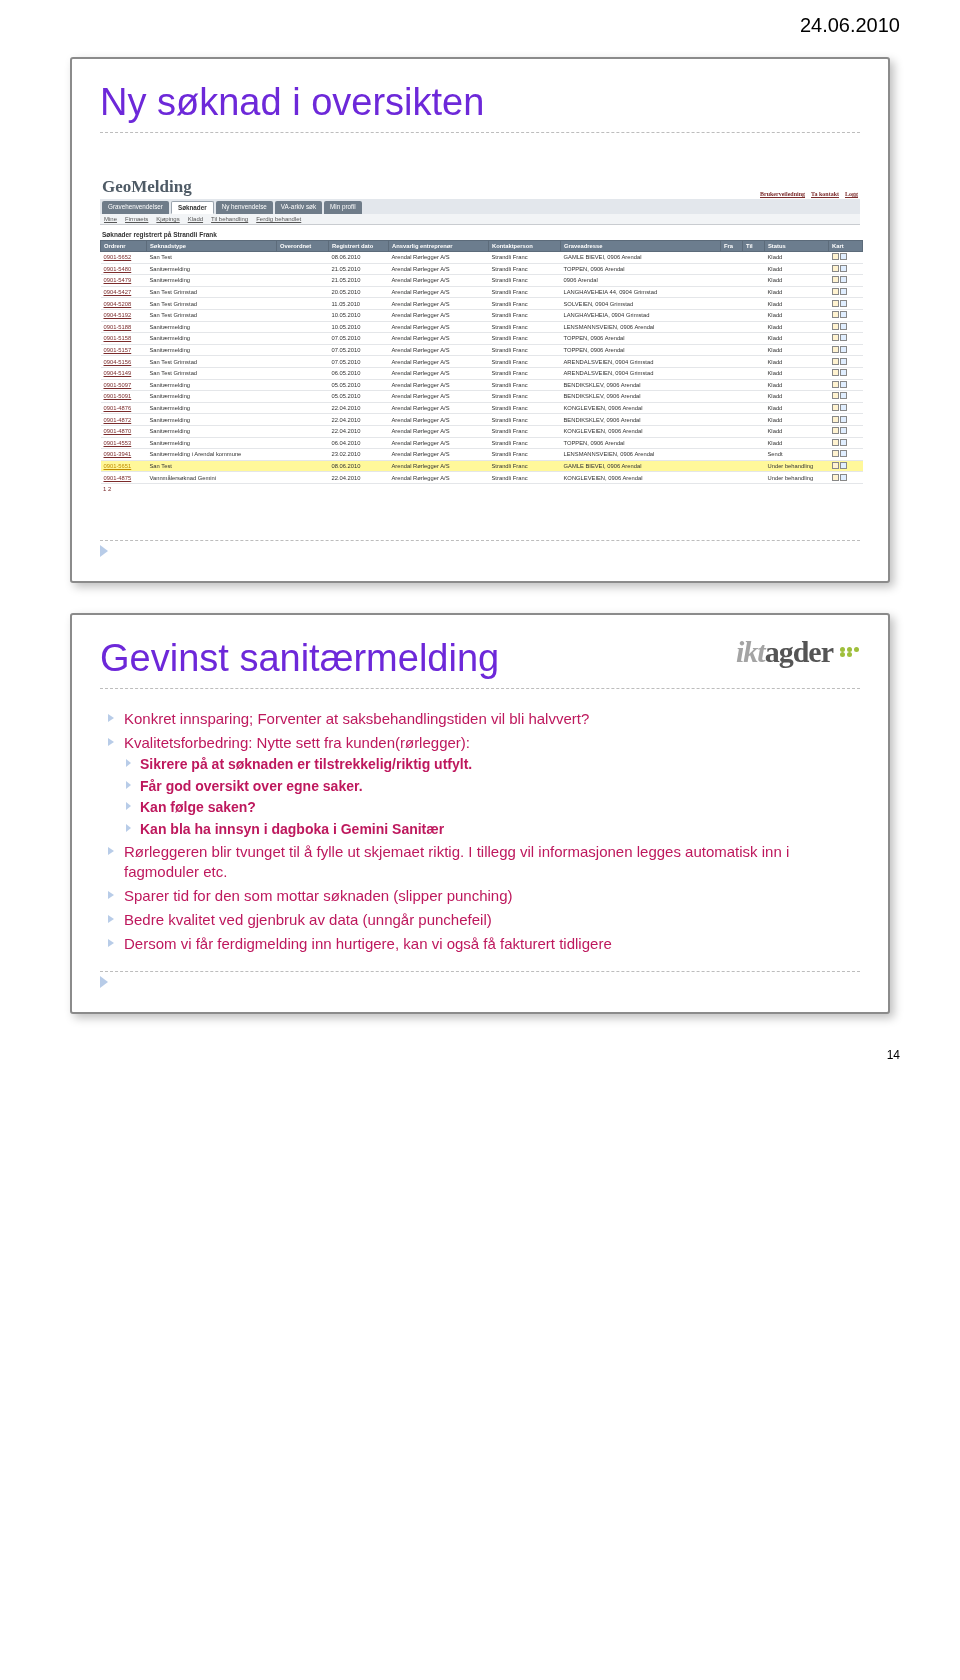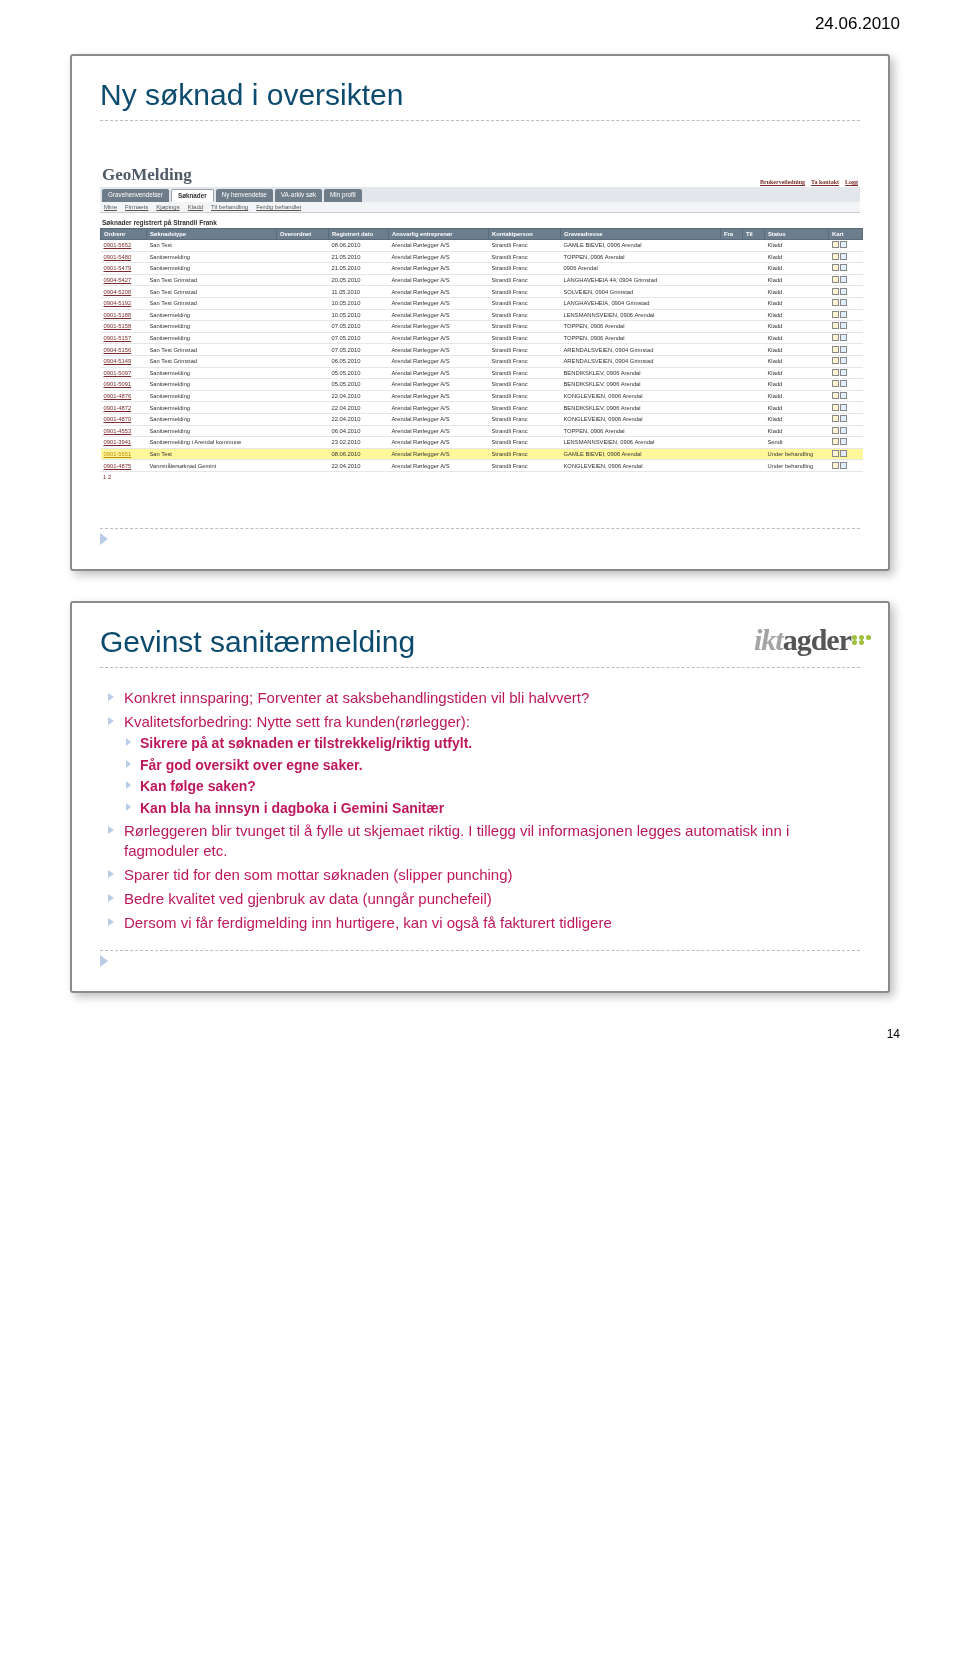--- a/index.html
+++ b/index.html
@@ -5,39 +5,39 @@
   * { box-sizing: border-box; }
   body {
     margin: 0;
     padding: 0;
     background: #fff;
     font-family: Arial, Helvetica, sans-serif;
     width: 960px;
   }
   .page-date {
     text-align: right;
-    font-size: 17px;
+    font-size: 20px;
     padding: 14px 60px 6px 0;
     color: #000;
   }
   .slide {
     width: 820px;
     margin: 14px auto 30px auto;
     border: 2px solid #8b8b8b;
     background: #fff;
     box-shadow: 4px 4px 10px rgba(0,0,0,0.25);
     border-radius: 3px;
     padding: 22px 28px 24px 28px;
     position: relative;
   }
   .slide-title {
     font-family: "Gill Sans", "Gill Sans MT", "Trebuchet MS", sans-serif;
-    font-size: 30px;
+    font-size: 38px;
     font-weight: 400;
-    color: #0c4a6e;
+    color: #6d28d9;
     margin: 0 0 8px 0;
   }
   .title-rule {
     border: none;
     border-top: 1.5px dashed #bdbdbd;
     margin: 2px 0 10px 0;
   }
   
   .app-shot {
     font-size: 6.3px;
@@ -138,24 +138,25 @@
   .arrow {
     width: 0; height: 0;
     border-top: 6px solid transparent;
     border-bottom: 6px solid transparent;
     border-left: 8px solid #b8cce8;
     margin-top: 4px;
   }
   
   .brand-logo {
     position: absolute;
-    right: 16px;
+    right: 28px;
     top: 20px;
     display: flex;
     align-items: center;
+    gap: 6px;
     font-family: Georgia, serif;
   }
   .brand-logo .dots span {
     display: inline-block; width: 5px; height: 5px; border-radius: 50%;
     background: #9fbf3b; margin: 0 1px;
   }
   .brand-logo .dots { line-height: 0; }
   .brand-text {
     font-size: 30px; font-style: italic; font-weight: bold;
     color: #a4a4a4; letter-spacing: -1px;

